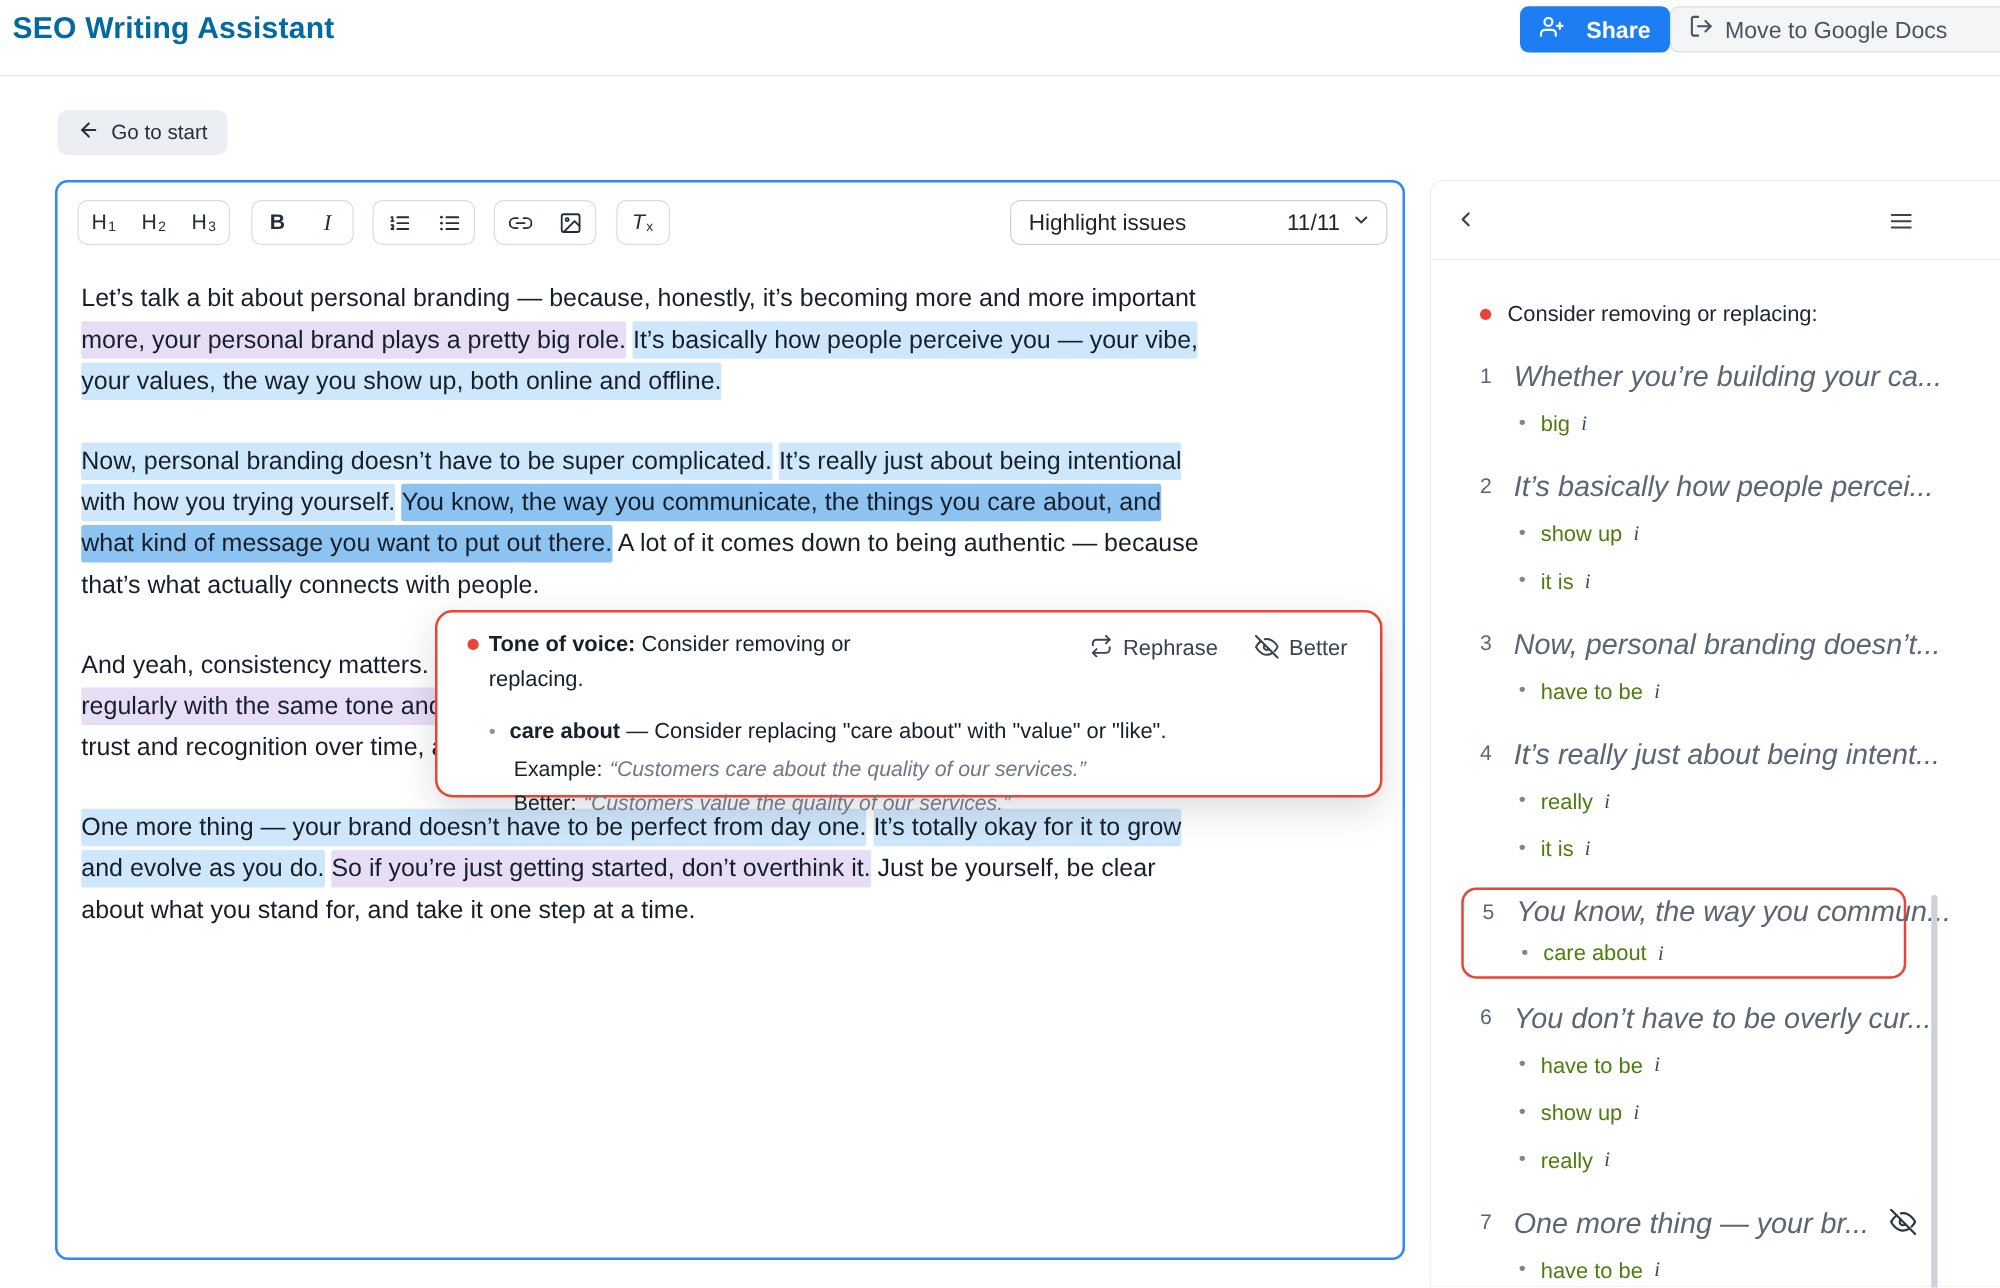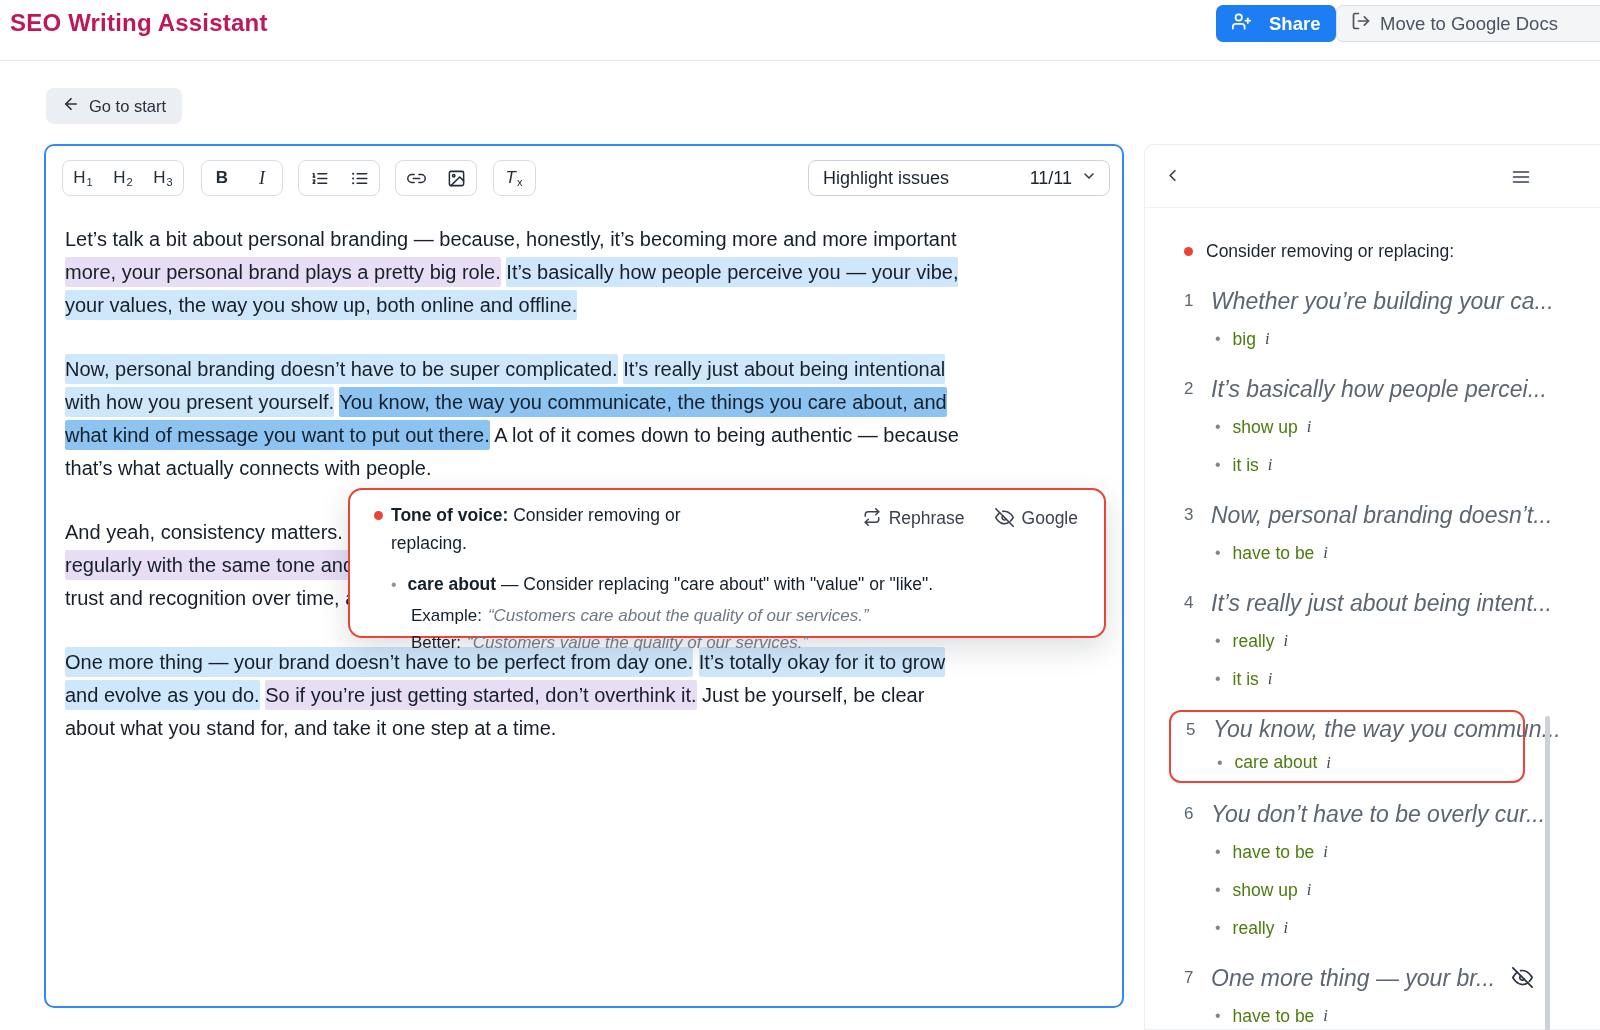--- a/index.html
+++ b/index.html
@@ -5,21 +5,21 @@
   * { box-sizing: border-box; margin: 0; padding: 0; }
   html,body { width:1600px; height:1030px; overflow:hidden; }
   body {
     position:relative; background:#fff; color:#15202b;
     font-family:"Liberation Sans", sans-serif;
   }
   button { background:none; border:none; font-family:inherit; cursor:pointer; color:inherit; }
 
   
   .app-header { position:absolute; left:0; top:0; width:1600px; height:61px; background:#fff; border-bottom:1px solid #e4e7eb; z-index:2; }
-  .app-title { position:absolute; left:10px; top:9px; font-size:24px; font-weight:700; color:#be185d; letter-spacing:.2px; }
+  .app-title { position:absolute; left:10px; top:9px; font-size:24px; font-weight:700; color:#0369a1; letter-spacing:.2px; }
   .share-btn { position:absolute; left:1216px; top:5px; height:37px; padding:0 16px; background:var(--accent-blue,#1d7df2); color:#fff; border-radius:7px; display:flex; align-items:center; gap:18px; font-size:18.5px; font-weight:700; }
   .move-btn { position:absolute; left:1336px; top:5px; height:37px; width:290px; background:#f3f5f7; border:1px solid #d9dee4; border-radius:7px; display:flex; align-items:center; gap:9px; padding:0 14px; font-size:18.5px; color:#4a5460; font-weight:400; }
 
   
   .goto-btn { position:absolute; left:46px; top:88px; height:36px; padding:0 16px; background:#ebeef2; border-radius:8px; display:flex; align-items:center; gap:9px; font-size:16.5px; color:#28303c; }
 
   
   .editor { position:absolute; left:44px; top:144px; width:1080px; height:864px; border:2px solid var(--editor-border,#2f8af5); border-radius:10px; background:#fff; overflow:hidden; }
   .tb-group { position:absolute; top:14px; height:36px; border:1px solid #d8dde4; border-radius:8px; display:flex; align-items:center; background:#fff; }
   .tb-btn { width:40px; height:34px; display:flex; align-items:center; justify-content:center; color:#242e3a; font-size:17px; }
@@ -181,21 +181,21 @@
         </svg></span>
   </div>
   <div class="editor-content">
       <div class="para">
         <div class="line"><span class="hl-none">Let’s talk a bit about personal branding — because, honestly, it’s becoming more and more important</span></div>
         <div class="line"><span class="hl-purple">more, your personal brand plays a pretty big role.</span><span class="hl-none"> </span><span class="hl-blue">It’s basically how people perceive you — your vibe,</span></div>
         <div class="line"><span class="hl-blue">your values, the way you show up, both online and offline.</span></div>
       </div>
       <div class="para">
         <div class="line"><span class="hl-blue">Now, personal branding doesn’t have to be super complicated.</span><span class="hl-none"> </span><span class="hl-blue">It’s really just about being intentional</span></div>
-        <div class="line"><span class="hl-blue">with how you present yourself.</span><span class="hl-none"> </span><span class="hl-active">You know, the way you communicate, the things you care about, and</span></div>
+        <div class="line"><span class="hl-blue">with how you trying yourself.</span><span class="hl-none"> </span><span class="hl-active">You know, the way you communicate, the things you care about, and</span></div>
         <div class="line"><span class="hl-active">what kind of message you want to put out there.</span><span class="hl-none"> A lot of it comes down to being authentic — because</span></div>
         <div class="line"><span class="hl-none">that’s what actually connects with people.</span></div>
       </div>
       <div class="para">
         <div class="line"><span class="hl-none">And yeah, consistency matters. If you keep showing up</span></div>
         <div class="line"><span class="hl-purple">regularly with the same tone and style, people start to build</span></div>
         <div class="line"><span class="hl-none">trust and recognition over time, and that’s what counts.</span></div>
       </div>
       <div class="para">
         <div class="line"><span class="hl-blue">One more thing — your brand doesn’t have to be perfect from day one.</span><span class="hl-none"> </span><span class="hl-blue">It’s totally okay for it to grow</span></div>
@@ -220,21 +220,21 @@
           </svg></span>
       <span>Rephrase</span>
     </button>
     <button class="popup-action">
       <span><svg width="19" height="19" viewBox="0 0 24 24" fill="none" stroke="currentColor" stroke-width="2" stroke-linecap="round" stroke-linejoin="round">
             <path d="M17.94 17.94A10.94 10.94 0 0 1 12 20c-7 0-11-8-11-8a21.77 21.77 0 0 1 5.06-6.06"></path>
             <path d="M9.9 4.24A10.94 10.94 0 0 1 12 4c7 0 11 8 11 8a21.8 21.8 0 0 1-3.22 4.31"></path>
             <path d="M14.12 14.12a3 3 0 1 1-4.24-4.24"></path>
             <line x1="1" y1="1" x2="23" y2="23"></line>
           </svg></span>
-      <span>Google</span>
+      <span>Better</span>
     </button>
   </div>
   <div class="popup-bullet">
     <span class="pb-dot">•</span><b>care about</b><span> — Consider replacing "care about" with "value" or "like".</span>
   </div>
   <div class="popup-line example">
     <span class="ex-label">Example:</span><i class="quote">“Customers care about the quality of our services.”</i>
   </div>
   <div class="popup-line better">
     <span class="ex-label">Better:</span><i class="quote">“Customers value the quality of our services.”</i>

